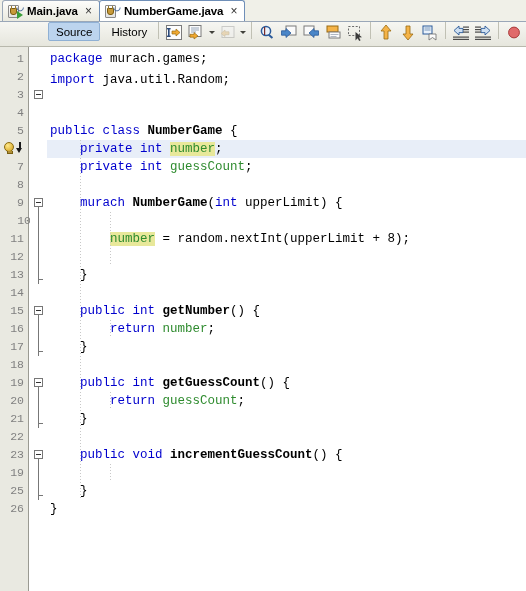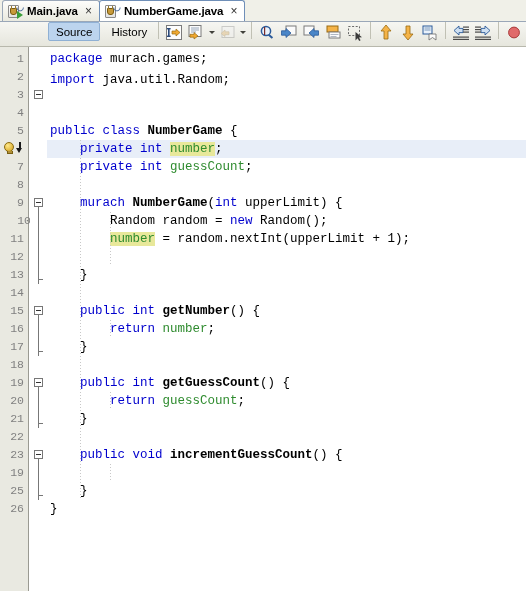--- a/index.html
+++ b/index.html
@@ -495,25 +495,22 @@
         </div>
         <div class="row" style="top: 111px;">
           <span class="codetext" style="left: 33px;"><span class="kw">private int </span><span class="fld">guessCount</span><span class="pl">;</span></span>
         </div>
         <div class="row" style="top: 129px;">
           <span class="codetext" style="left: 3px;"></span>
         </div>
         <div class="row" style="top: 147px;">
           <span class="codetext" style="left: 33px;"><span class="kw">murach </span><span class="cls">NumberGame</span><span class="pl">(</span><span class="kw">int</span><span class="pl"> upperLimit) {</span></span>
         </div>
-        <div class="row" style="top: 165px;">
-          <span class="codetext" style="left: 63px;"><span class="pl">Random random = </span><span class="kw">new</span><span class="pl"> Random();</span></span>
-        </div>
         <div class="row" style="top: 183px;">
-          <span class="codetext" style="left: 63px;"><span class="fld hl">number</span><span class="pl"> = random.nextInt(upperLimit + 1);</span></span>
+          <span class="codetext" style="left: 63px;"><span class="fld hl">number</span><span class="pl"> = random.nextInt(upperLimit + 8);</span></span>
         </div>
         <div class="row" style="top: 219px;">
           <span class="codetext" style="left: 33px;"><span class="pl">}</span></span>
         </div>
         <div class="row" style="top: 237px;">
           <span class="codetext" style="left: 3px;"></span>
         </div>
         <div class="row" style="top: 255px;">
           <span class="codetext" style="left: 33px;"><span class="kw">public int </span><span class="cls">getNumber</span><span class="pl">() {</span></span>
         </div>

